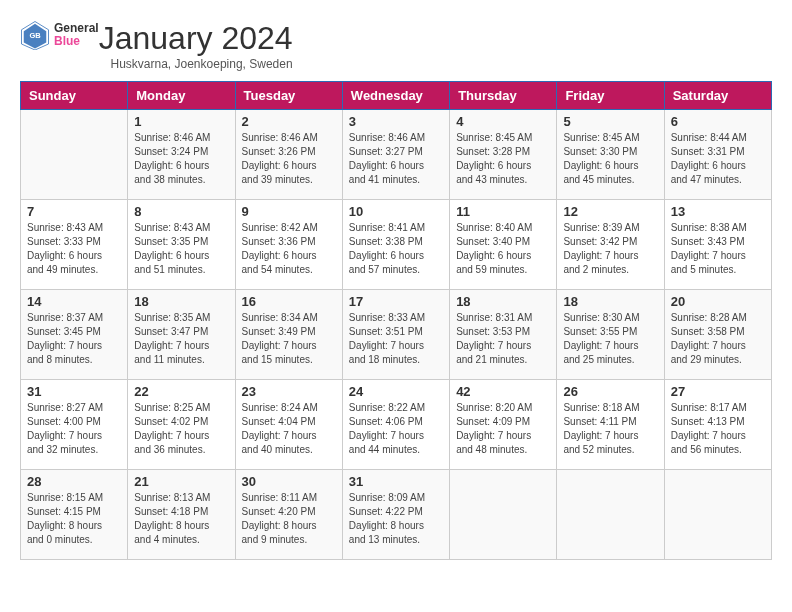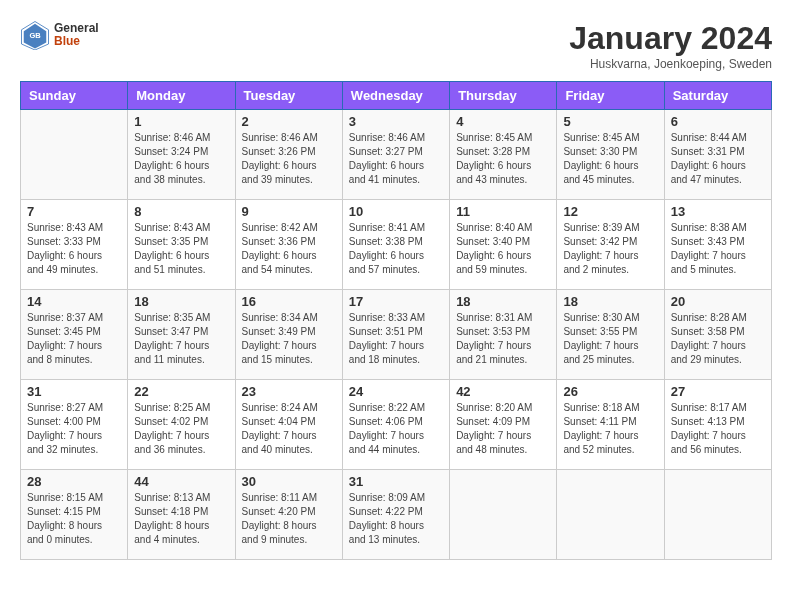--- a/index.html
+++ b/index.html
@@ -5,60 +5,59 @@
     * { box-sizing: border-box; margin: 0; padding: 0; }
     body {
       font-family: Arial, sans-serif;
       background: #fff;
       width: 792px;
       min-height: 612px;
       padding: 20px;
     }
     .header {
       display: flex;
-      justify-content: space-between;
       align-items: flex-start;
       margin-bottom: 10px;
     }
     .logo {
       display: flex;
       align-items: center;
       gap: 4px;
     }
     .logo-text {
       font-size: 12px;
       font-weight: bold;
       line-height: 1.1;
     }
     .logo-general { color: #333; }
-    .logo-blue { color: #c2410c; }
+    .logo-blue { color: #ec4899; }
     .logo-icon {
       width: 30px;
       height: 30px;
     }
     .title-block {
       text-align: right;
     }
     .title-block h1 {
       font-size: 32px;
-      font-weight: bold;
+      font-weight: normal;
       color: #333;
     }
     .title-block h2 {
       font-size: 12px;
       color: #555;
       font-weight: normal;
     }
     table {
       width: 100%;
       border-collapse: collapse;
       font-size: 11px;
     }
     thead tr th {
-      background-color: #8b5cf6;
+      background-color: #be185d;
       color: #fff;
       padding: 6px 8px;
       text-align: left;
       font-size: 13px;
       font-weight: bold;
       border: 1px solid #2a6ab5;
       margin-left: 8px;
     }
     tbody tr td {
       border: 1px solid #ccc;
@@ -236,21 +235,21 @@
           <div class="day-number">27</div>
           <div class="day-info">Sunrise: 8:17 AM<br>Sunset: 4:13 PM<br>Daylight: 7 hours and 56 minutes.</div>
         </td>
       </tr>
       <tr>
         <td>
           <div class="day-number">28</div>
           <div class="day-info">Sunrise: 8:15 AM<br>Sunset: 4:15 PM<br>Daylight: 8 hours and 0 minutes.</div>
         </td>
         <td>
-          <div class="day-number">44</div>
+          <div class="day-number">21</div>
           <div class="day-info">Sunrise: 8:13 AM<br>Sunset: 4:18 PM<br>Daylight: 8 hours and 4 minutes.</div>
         </td>
         <td>
           <div class="day-number">30</div>
           <div class="day-info">Sunrise: 8:11 AM<br>Sunset: 4:20 PM<br>Daylight: 8 hours and 9 minutes.</div>
         </td>
         <td>
           <div class="day-number">31</div>
           <div class="day-info">Sunrise: 8:09 AM<br>Sunset: 4:22 PM<br>Daylight: 8 hours and 13 minutes.</div>
         </td>

